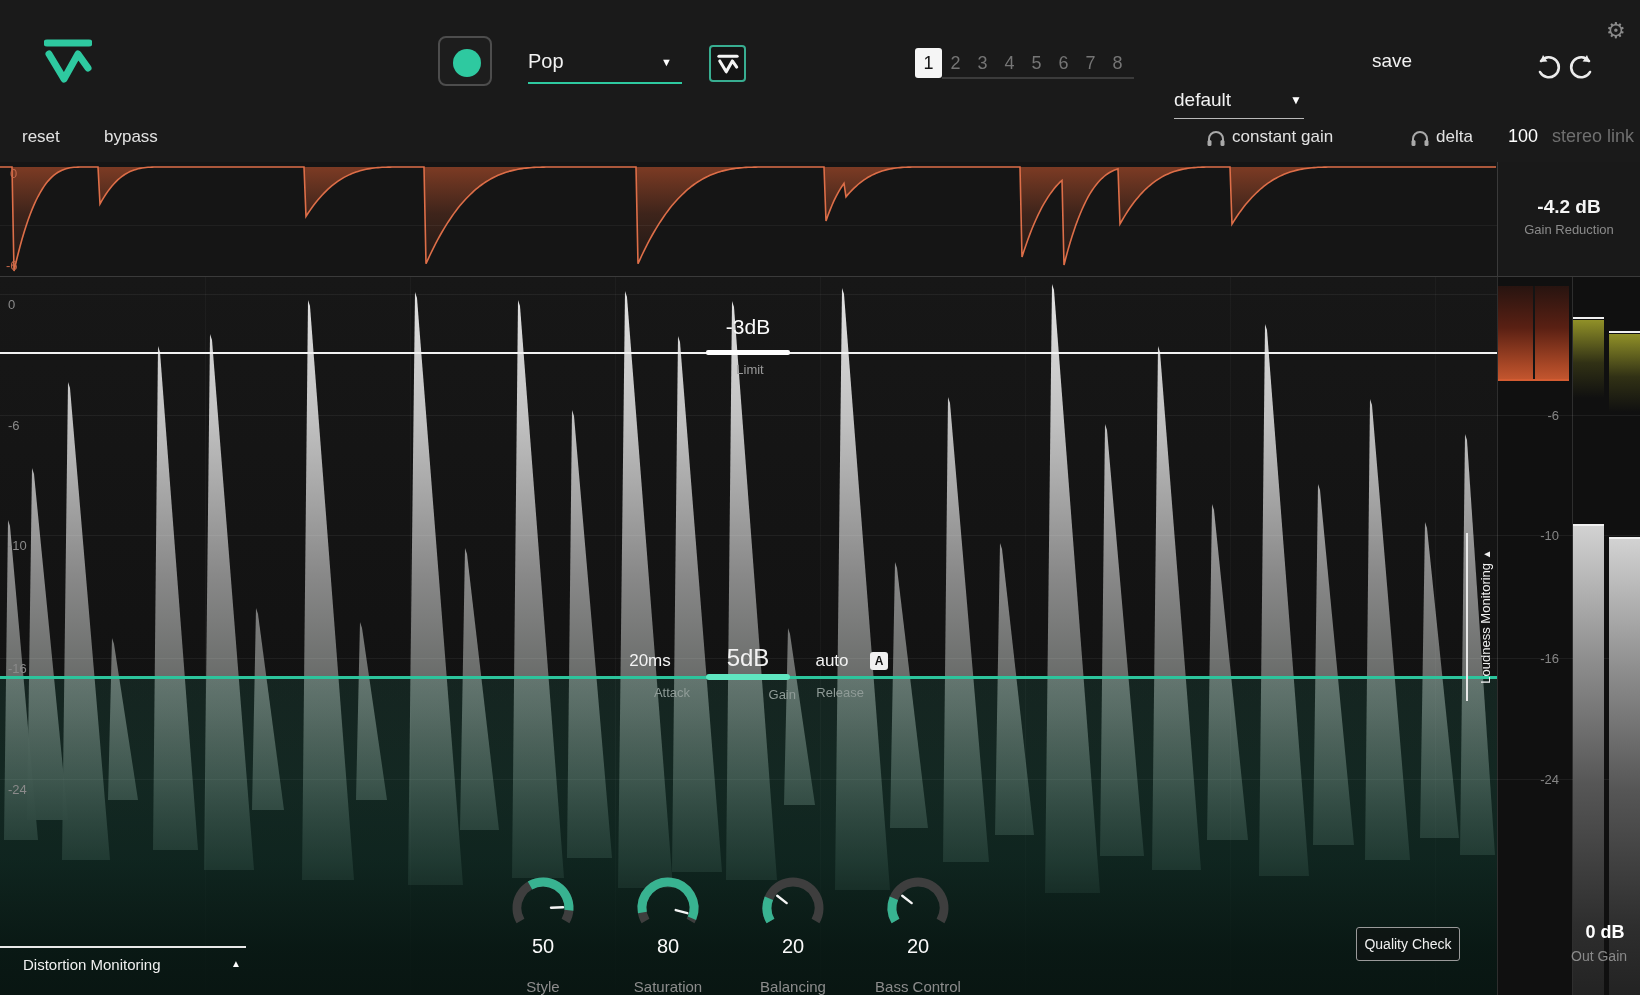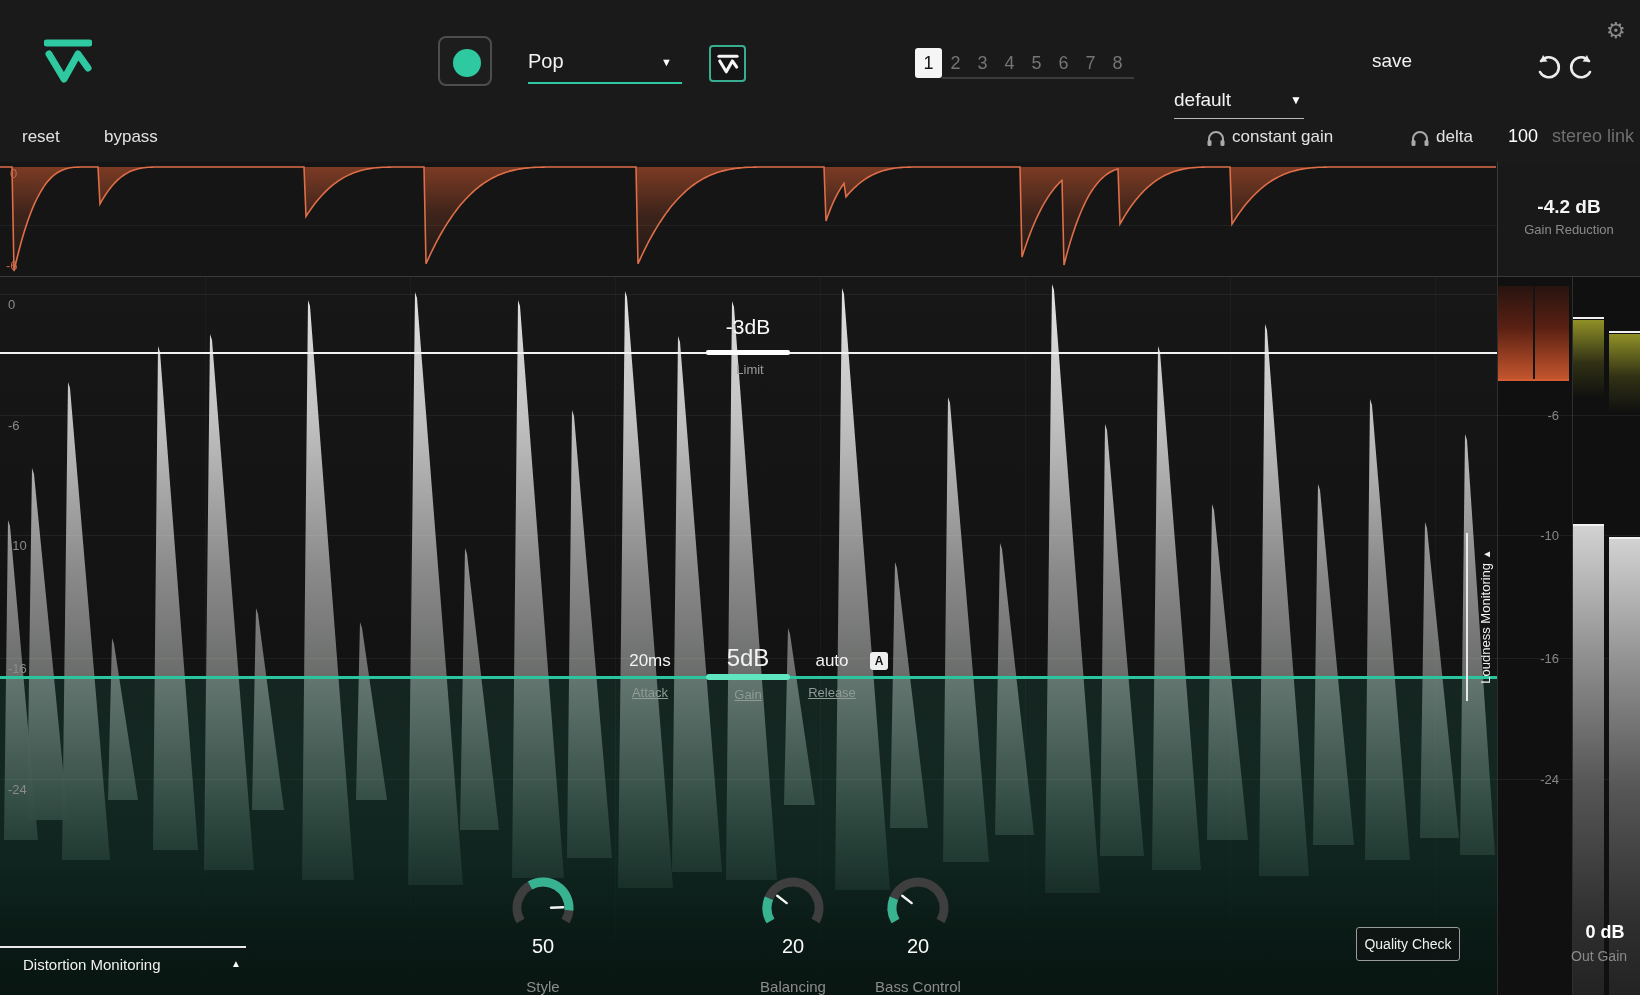--- a/index.html
+++ b/index.html
@@ -60,21 +60,21 @@
   #greenwash { left:0; top:401px; width:1497px; height:317px; pointer-events:none;
     background:linear-gradient(180deg, rgba(46,201,160,.10) 0%, rgba(38,160,126,.14) 12%,
       rgba(24,96,76,.28) 32%, rgba(14,52,42,.55) 58%, rgba(8,26,21,.82) 85%, rgba(8,22,18,.92) 100%); }
   .limit-line { left:0; top:75px; width:1497px; height:2px; background:#f2f2f2; cursor:ns-resize; }
   .limit-handle { left:706px; top:73px; width:84px; height:5px; border-radius:2px; background:#ffffff; cursor:ns-resize; }
   .limit-val { left:700px; top:38px; width:96px; text-align:center; font-size:21px; color:#fafafa; cursor:ns-resize; }
   .limit-lab { left:702px; top:85px; width:96px; text-align:center; font-size:13px; color:#9a9a9a; }
   .gain-line { left:0; top:399px; width:1497px; height:3px; background:#2cc49c; cursor:ns-resize; }
   .gain-handle { left:706px; top:397px; width:84px; height:6px; border-radius:3px; background:#5fe6c0; cursor:ns-resize; }
   .pv { position:absolute; text-align:center; color:#f2f2f2; cursor:pointer; }
-  .plab { position:absolute; text-align:center; font-size:13px; color:#8f9b97;text-decoration:underline; }
+  .plab { position:absolute; text-align:right; font-size:13px; color:#8f9b97; }
   .a-badge { left:870px; top:375px; width:18px; height:18px; background:#f0f0f0; color:#141414;
     border-radius:3px; font-size:12px; font-weight:bold; display:flex; align-items:center; justify-content:center; cursor:pointer; }
   .lm-line { left:1466px; top:256px; width:2px; height:168px; background:#e8e8e8; }
   .lm-text { left:1401px; top:332px; width:168px; height:15px; transform:rotate(-90deg);
     font-size:13px; color:#f0f0f0; text-align:center; white-space:nowrap; cursor:pointer; }
 
   
   .knob { position:absolute; top:598px; width:110px; text-align:center; cursor:pointer; }
   .knob-val { font-size:20px; color:#fafafa; margin-top:2px; }
   .knob-name { font-size:15px; color:#8c8c8c; margin-top:20px; }
@@ -308,20 +308,29 @@
 
     <div class="knob" style="left:488px;">
       <svg width="80" height="58" viewBox="0 0 80 58" style="margin:0 auto;">
           <path d="M 17.483339501604593 45.99999999999999 A 26 26 0 1 1 62.51666049839541 45.99999999999999" stroke="#3e3e3e" stroke-width="9" fill="none"></path>
           <path d="M 27 10.483339501604593 A 26 26 0 0 1 65.90106215038539 35.26604931143911" stroke="#38b391" stroke-width="9" fill="none"></path>
           <line x1="47.99512661615277" y1="32.720804026379994" x2="59.987816540381914" y2="32.30201006594998" stroke="#f5f5f5" stroke-width="2.4" stroke-linecap="round"></line>
         </svg>
       <div class="knob-val">50</div>
       <div class="knob-name">Style</div>
     </div>
+    <div class="knob" style="left:613px;">
+      <svg width="80" height="58" viewBox="0 0 80 58" style="margin:0 auto;">
+          <path d="M 17.483339501604593 45.99999999999999 A 26 26 0 1 1 62.51666049839541 45.99999999999999" stroke="#3e3e3e" stroke-width="9" fill="none"></path>
+          <path d="M 14.39499842168259 37.51485261934019 A 26 26 0 1 1 63.93312618976345 43.15900934072111" stroke="#38b391" stroke-width="9" fill="none"></path>
+          <line x1="47.72740661031255" y1="35.070552360820166" x2="59.31851652578136" y2="38.17638090205042" stroke="#f5f5f5" stroke-width="2.4" stroke-linecap="round"></line>
+        </svg>
+      <div class="knob-val">80</div>
+      <div class="knob-name">Saturation</div>
+    </div>
     <div class="knob" style="left:738px;">
       <svg width="80" height="58" viewBox="0 0 80 58" style="margin:0 auto;">
           <path d="M 17.483339501604593 45.99999999999999 A 26 26 0 1 1 62.51666049839541 45.99999999999999" stroke="#3e3e3e" stroke-width="9" fill="none"></path>
           <path d="M 17.483339501604593 45.99999999999999 A 26 26 0 0 1 15.893219781263525 23.26022857118629" stroke="#38b391" stroke-width="9" fill="none"></path>
           <line x1="33.695913971146226" y1="28.074708197394735" x2="24.23978492786556" y2="20.686770493486833" stroke="#f5f5f5" stroke-width="2.4" stroke-linecap="round"></line>
         </svg>
       <div class="knob-val">20</div>
       <div class="knob-name">Balancing</div>
     </div>
     <div class="knob" style="left:863px;">

